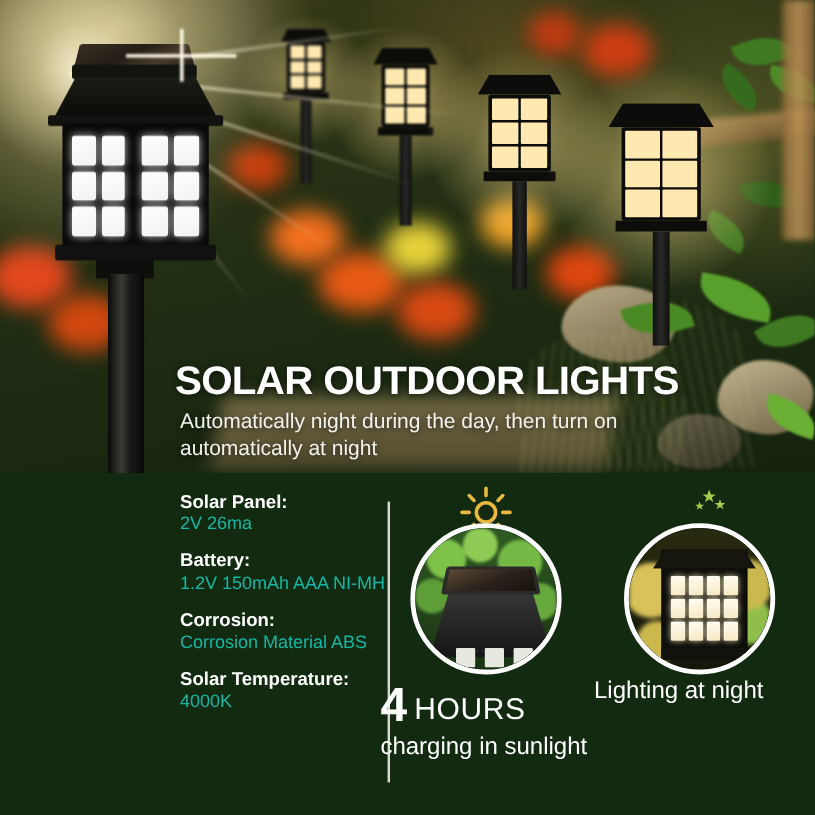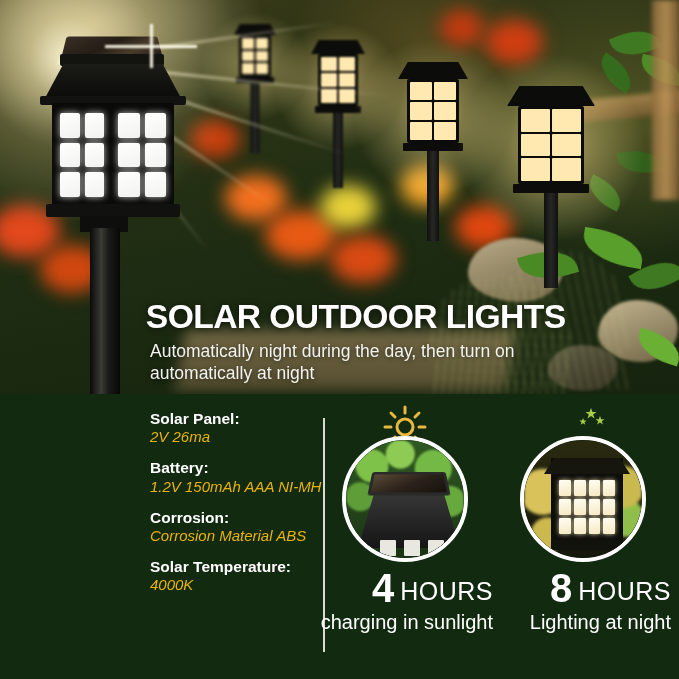--- a/index.html
+++ b/index.html
@@ -169,25 +169,25 @@
     background:#e9e9e4; opacity:.92;
   }
 
   
   .specs { position:absolute; left:150px; top:16px; width:175px; }
   .spec { margin-bottom:13px; }
   .spec-label {
     font-size:15.5px; font-weight:700; color:#ffffff; line-height:1.18;
   }
   .spec-value {
-    font-size:15px; font-weight:400; color:#eab308; line-height:1.2;font-style:italic;
-  }
-
-  
-  .feature { position:absolute; width:176px; text-align:right; }
+    font-size:15px; font-weight:400; color:#14b8a6; line-height:1.2;
+  }
+
+  
+  .feature { position:absolute; width:176px; text-align:left; }
   .feature.charge  { left:317px; top:8px; }
   .feature.night   { left:495px; top:8px; }
 
   .icon-top { height:48px; position:relative; }
   .sun-icon { position:absolute; left:50%; top:2px; transform:translateX(-50%); }
   .moon-icon { position:absolute; left:50%; top:0px; transform:translateX(-50%); }
 
   .circle-wrap {
     position:relative; width:126px; height:126px; margin:-14px auto 0;
     border-radius:50%; border:4px solid #ffffff; overflow:hidden;
@@ -492,20 +492,17 @@
               <div class="nl-pane"></div>
               <div class="nl-pane"></div>
               <div class="nl-pane"></div>
               <div class="nl-pane"></div>
               <div class="nl-pane"></div>
             </div>
             <div class="nl-base"></div>
           </div>
         </div>
       </div>
-      <div class="hours-line">
-        <span class="hours-num">8</span><span class="hours-word">HOURS</span>
-      </div>
       <div class="hours-desc">Lighting at night</div>
     </div>
   </div>
 
 </div>
 
 </body></html>

